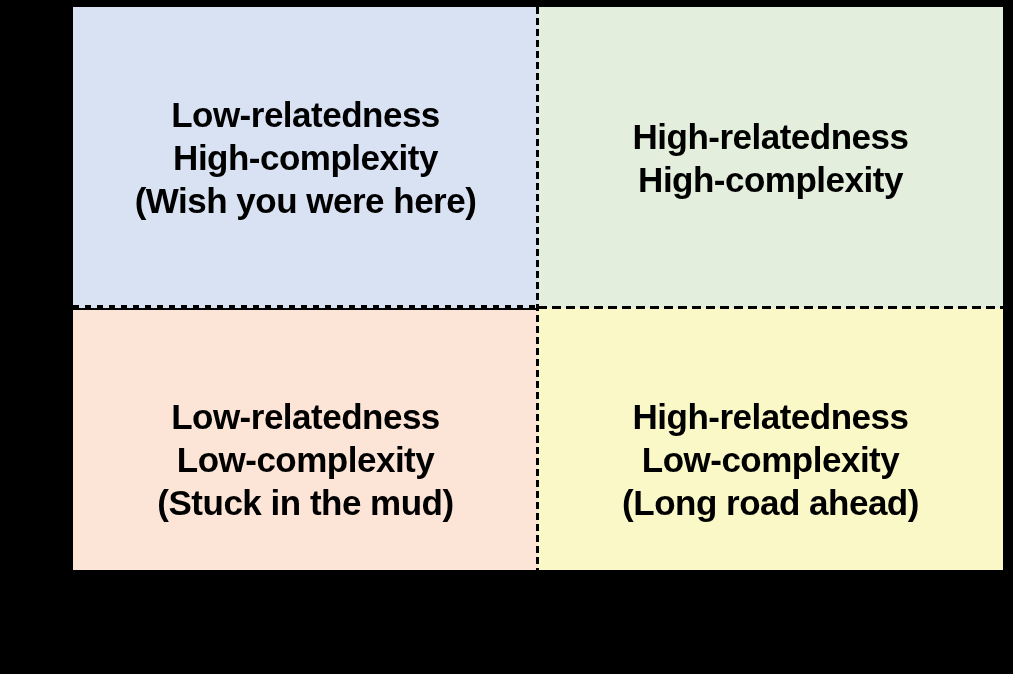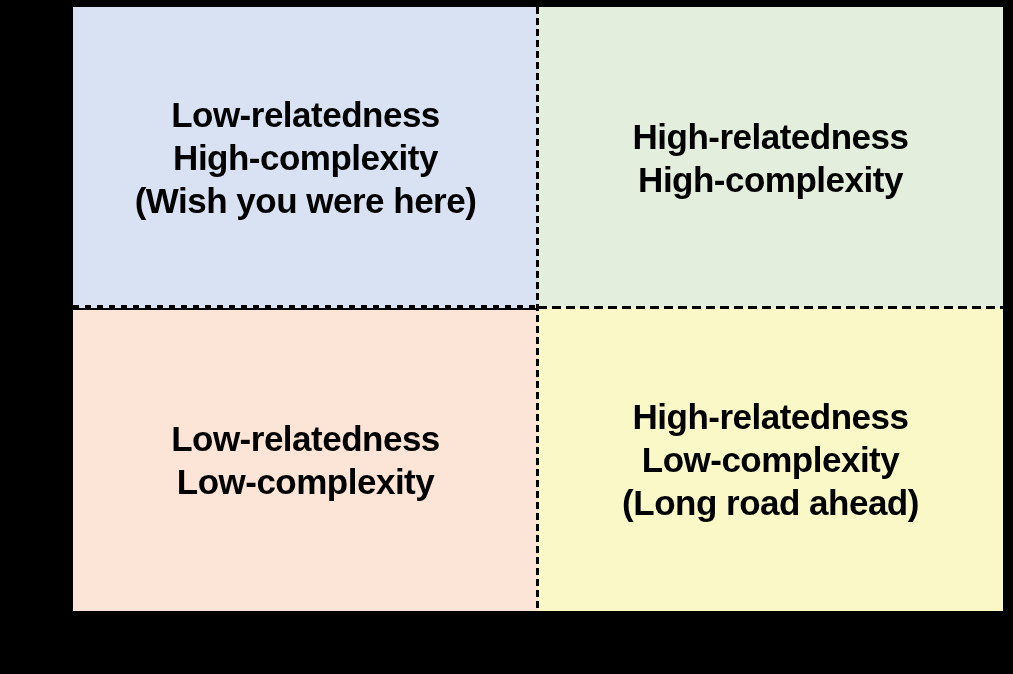--- a/index.html
+++ b/index.html
@@ -4,21 +4,21 @@
 <style>
   html, body {
     margin: 0;
     padding: 0;
     background: #000000;
     font-family: "Liberation Sans", sans-serif;
   }
   .stage {
     position: relative;
     width: 1013px;
-    height: 674px;
+    height: 570px;
     background: #000000;
     overflow: hidden;
   }
   .panel {
     position: absolute;
     left: 73px;
     top: 7px;
     width: 930px;
     height: 604px;
   }
@@ -89,20 +89,21 @@
     </div>
 
     <div class="quadrant q-tr" style="background-color: rgb(227, 239, 220);">
       <span class="qline">High-relatedness</span>
       <span class="qline">High-complexity</span>
     </div>
 
     <div class="quadrant q-bl" style="background-color: rgb(252, 228, 214);">
       <span class="qline">Low-relatedness</span>
       <span class="qline">Low-complexity</span>
+      <span class="qline">(Stuck in the mud)</span>
     </div>
 
     <div class="quadrant q-br" style="background-color: rgb(249, 248, 198);">
       <span class="qline">High-relatedness</span>
       <span class="qline">Low-complexity</span>
       <span class="qline">(Long road ahead)</span>
     </div>
 
     <div class="divider divider-v"></div>
     <div class="divider divider-h-left"></div>

